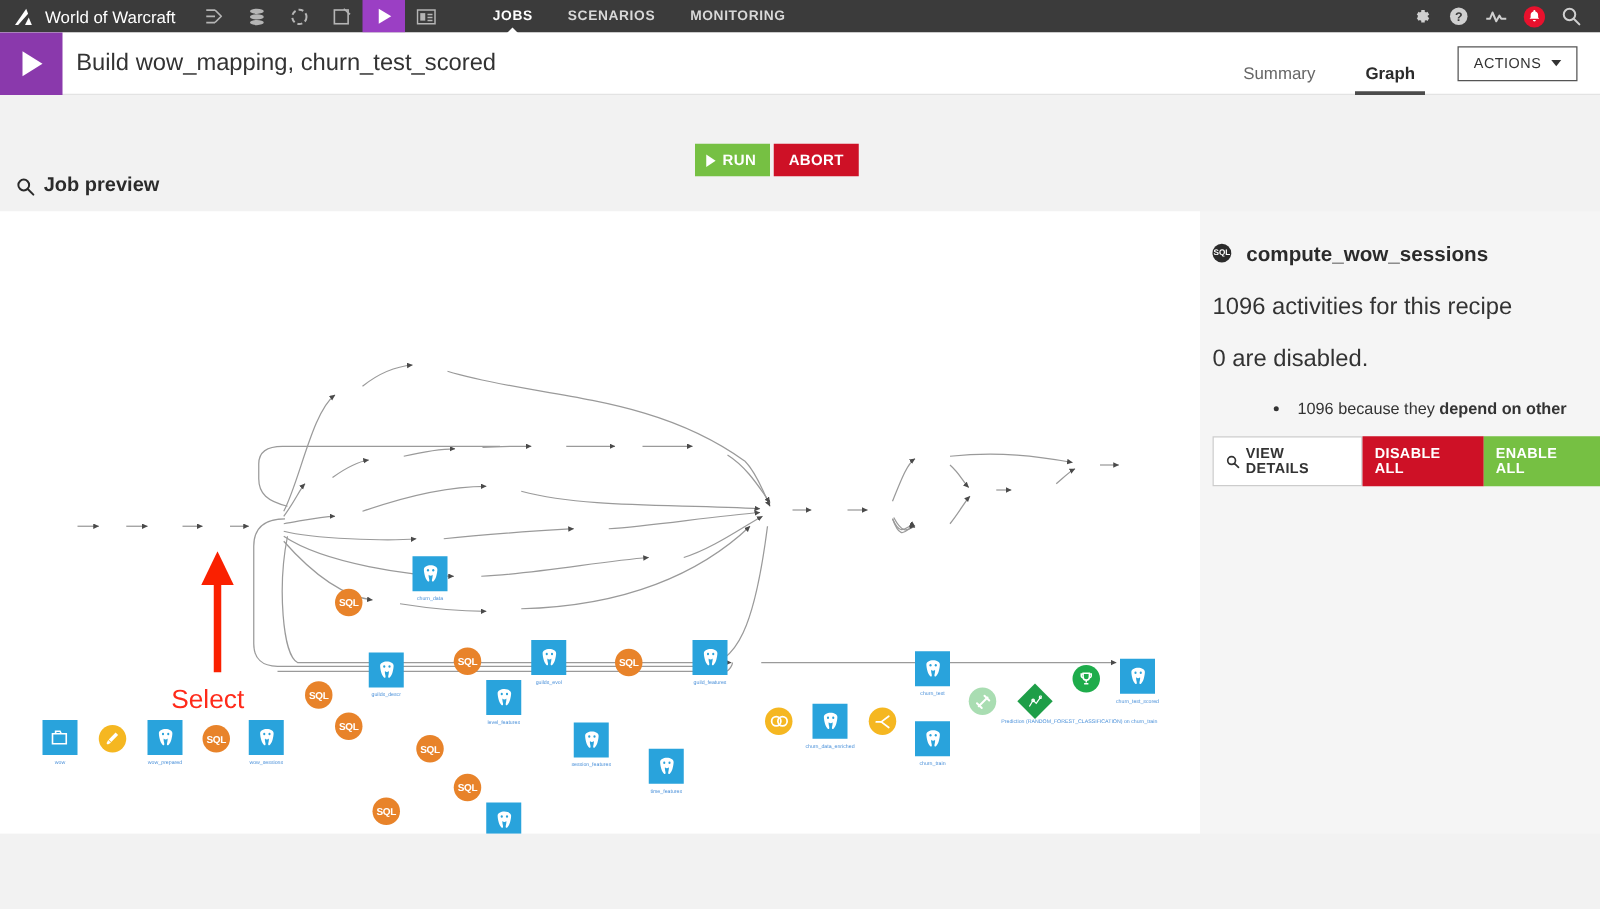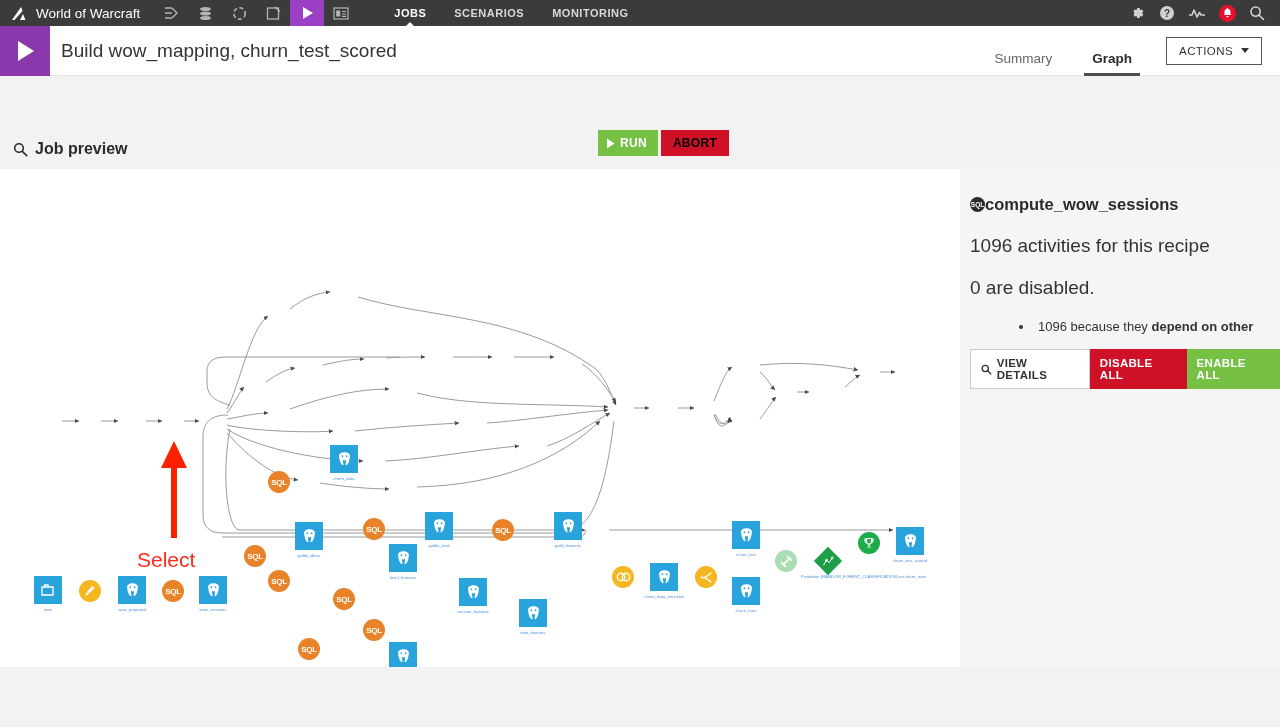--- a/index.html
+++ b/index.html
@@ -113,29 +113,29 @@
   .previewbar {
     position: absolute; top: 77px; left: 0;
     width: 1280px; height: 92px;
     background: #f2f2f2;
   }
   .pv-title {
     position: absolute; left: 13px; top: 63px;
     display: flex; align-items: center; gap: 7px;
     font-size: 16px; font-weight: bold; color: #2b2b2b;
   }
-  .pv-btns { position: absolute; left: 556px; top: 53px; display: flex; margin-left: 42px; }
+  .pv-btns { position: absolute; left: 556px; top: 38px; display: flex; }
   .btn-run {
     background: #76c043; color: #ffffff;
     font-size: 12px; font-weight: bold;
     padding: 6px 11px 6px 8px; display: flex;
     align-items: center; gap: 5px; letter-spacing: .3px;
   }
   .btn-abort {
-    background: #ce1126; color: #000000;
+    background: #ce1126; color: #ffffff;
     font-size: 12px; font-weight: bold;
     padding: 6px 12px; margin-left: 3px; letter-spacing: .3px;
   }
 
   
   .canvas {
     position: absolute; top: 169px; left: 0;
     width: 960px; height: 498px;
     background: #ffffff; overflow: hidden;
   }
@@ -180,21 +180,21 @@
     white-space: nowrap;
   }
 
   
   .rightpanel {
     position: absolute; top: 169px; left: 960px;
     width: 320px; height: 498px;
     background: #f5f5f5; padding: 26px 0 0 10px;
   }
   .rp-head {
-    display: flex; align-items: center; gap: 0;
+    display: flex; align-items: flex-start; gap: 12px;
     margin-bottom: 21px;
   }
   .sql-badge {
     width: 15px; height: 15px; border-radius: 50%;
     background: #2b2b2b; color: #ffffff;
     font-size: 6.5px; font-weight: bold;
     display: flex; align-items: center; justify-content: center;
     flex: 0 0 auto; font-family: "Liberation Sans", sans-serif;
   }
   .rp-title { font-size: 16.5px; font-weight: bold; color: #2b2b2b; }

